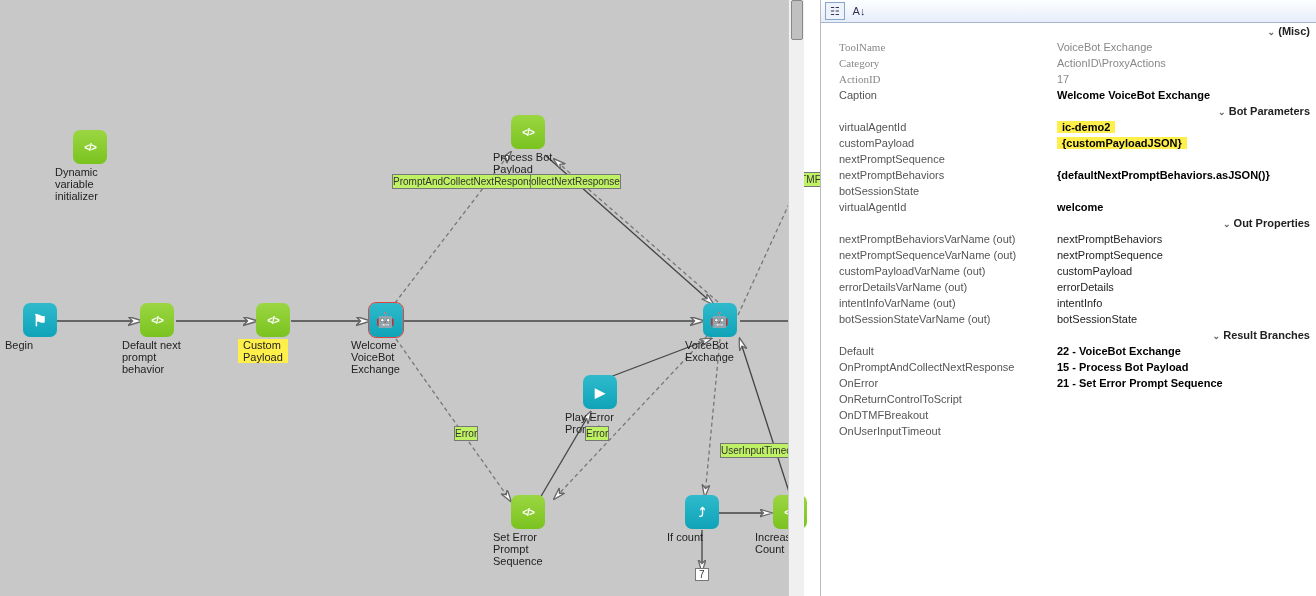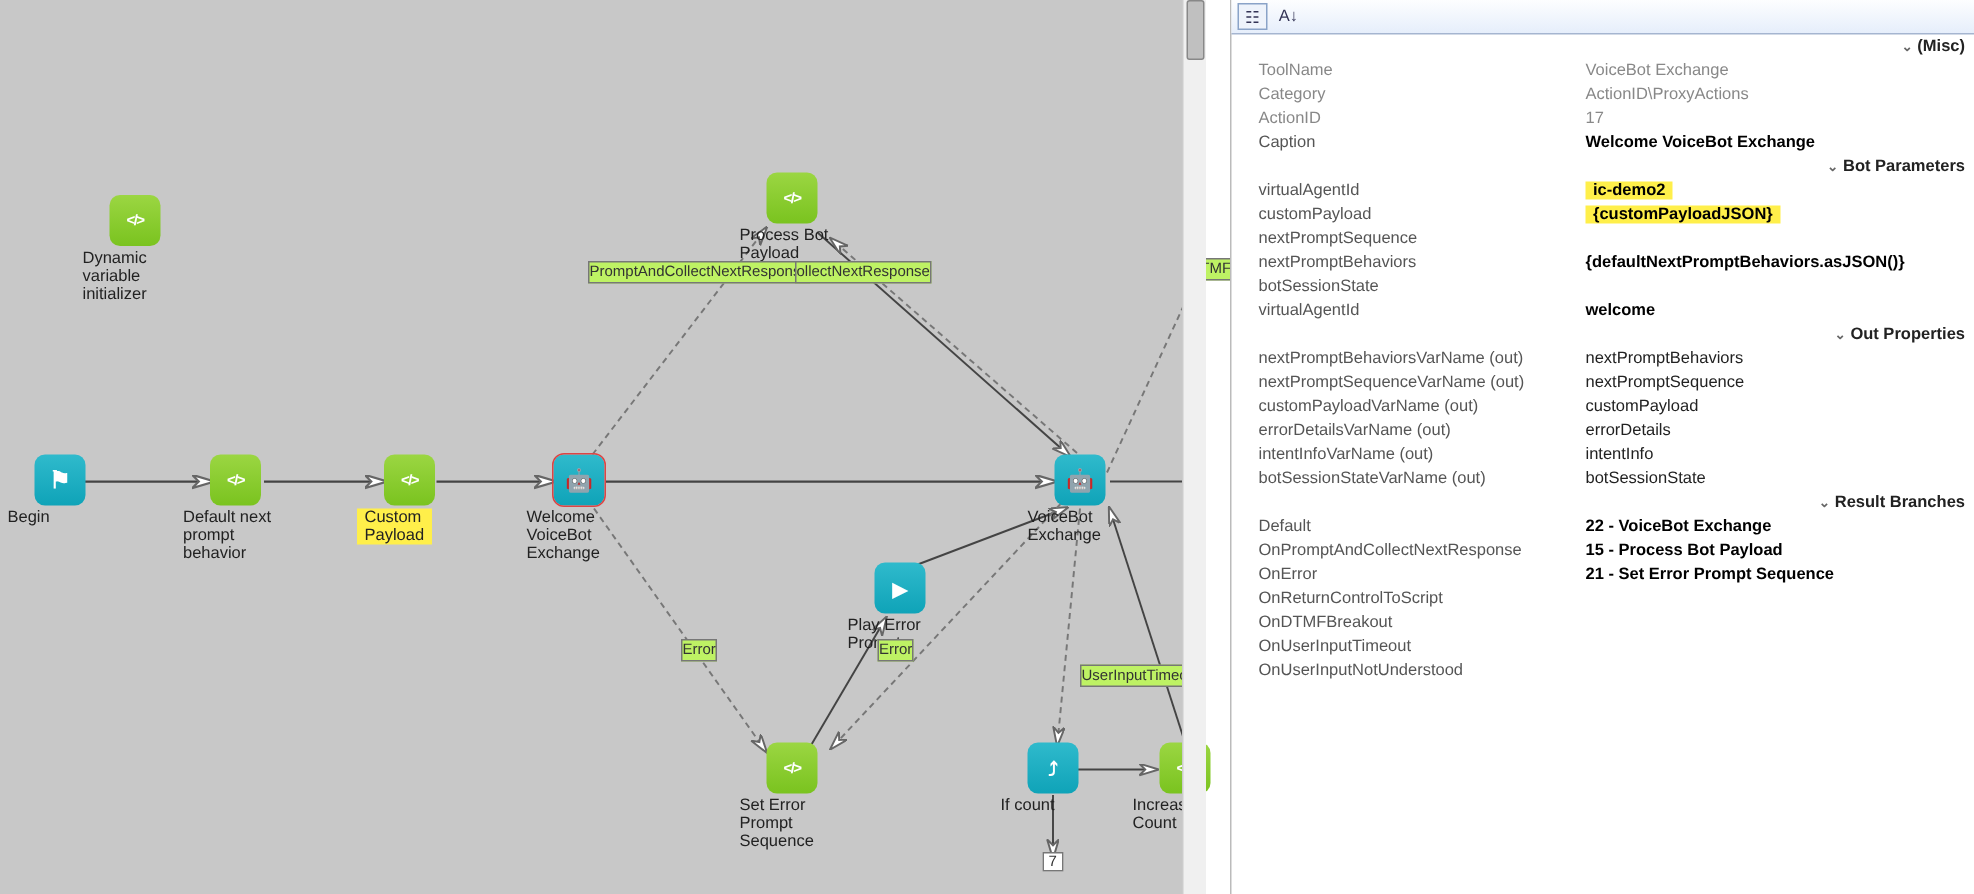--- a/index.html
+++ b/index.html
@@ -20,21 +20,21 @@
   
   .panel { position: absolute; left: 820px; top: 0; width: 496px; height: 596px; background: #fff; border-left: 1px solid #bbb; }
   .panel-toolbar { height: 23px; background: linear-gradient(#fdfeff,#e6eefb); border-bottom: 1px solid #a5b5d0; display: flex; align-items: center; padding: 0 4px; gap: 4px; }
   .tool-btn { width: 20px; height: 18px; border: 1px solid transparent; display: flex; align-items: center; justify-content: center; font-size: 11px; color: #335; }
   .tool-btn.active { border: 1px solid #8aa3c8; background: #eef3fb; }
   .prop-grid { width: 100%; border-collapse: collapse; }
   .prop-grid td { padding: 1px 6px; height: 16px; vertical-align: middle; font-size: 11px; }
   .group-row td { font-weight: bold; color: #222; text-align: right; }
   .expander { display: inline-block; width: 10px; color: #666; font-size: 9px; cursor: pointer; user-select: none; }
   .key { color: #555; width: 230px; }
-  .key.gray { color: #888; }
+  .key.gray { color: #888; font-family: Liberation Serif, serif; }
   .val { color: #222; }
   .val.gray { color: #888; }
   .val.bold { font-weight: bold; color: #000; }
   .val .hl { font-weight: bold; }
   .indent { padding-left: 18px !important; }
   .panel-scroll { overflow-y: auto; height: calc(596px - 23px); }
   
   .bot-face::before { content: "🤖"; font-size: 15px; }
   .play::before { content: "▶"; font-size: 13px; }
   .branch::before { content: "⤴"; font-size: 13px; }
@@ -260,20 +260,16 @@
             <td class="val"></td>
           </tr>
           <tr>
             <td class="key indent">OnDTMFBreakout</td>
             <td class="val"></td>
           </tr>
           <tr>
             <td class="key indent">OnUserInputTimeout</td>
             <td class="val"></td>
           </tr>
-          <tr>
-            <td class="key indent">OnUserInputNotUnderstood</td>
-            <td class="val"></td>
-          </tr>
         </tbody>
     </table>
   </div>
 </div>
 
 </body></html>

